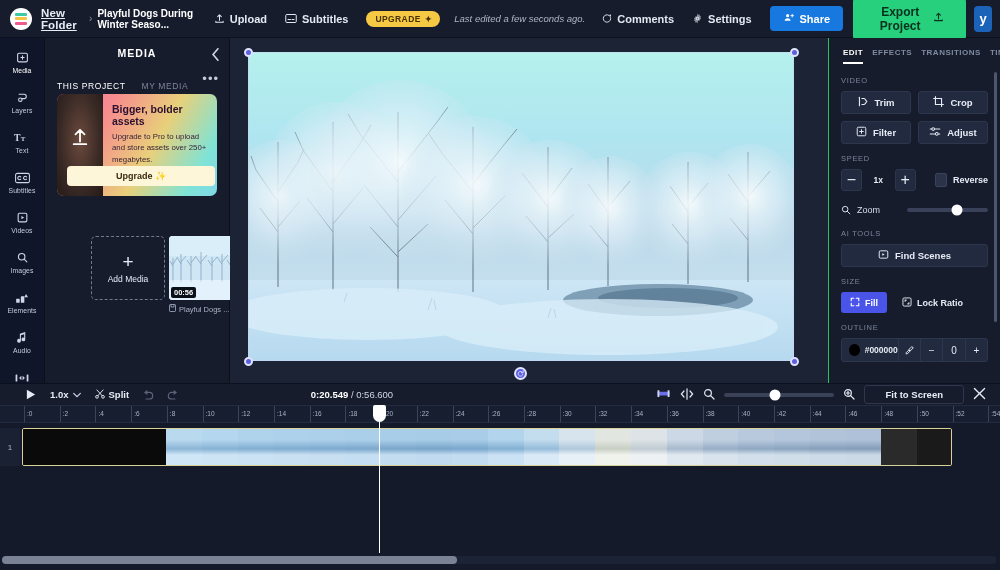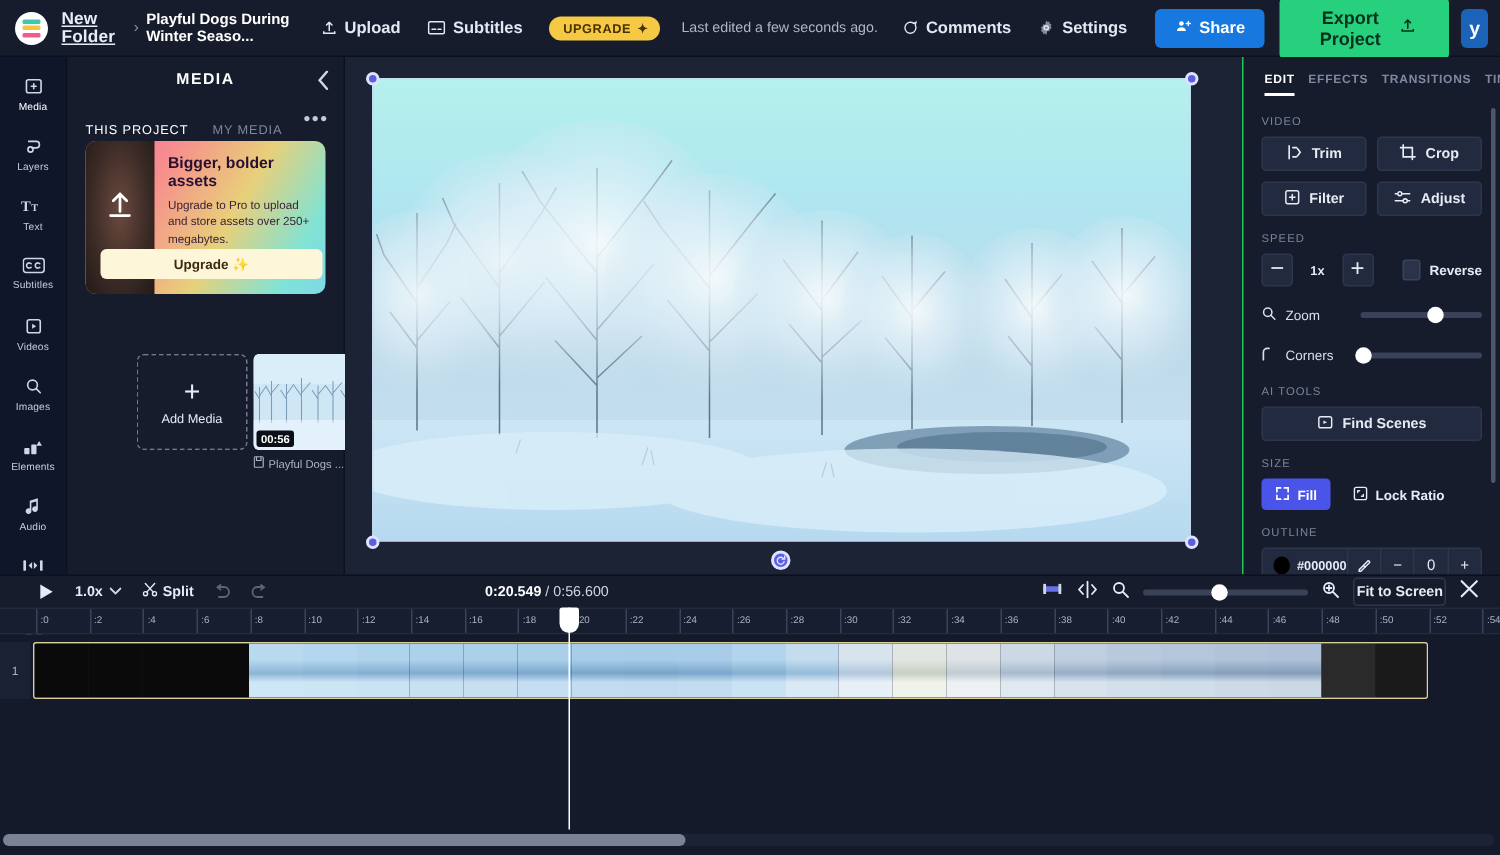--- a/index.html
+++ b/index.html
@@ -39,21 +39,21 @@
     display: flex; align-items: center; gap: 5px;
     font-size: 11px; color: #e3e8f2; font-weight: 700;
     margin-right: 18px; cursor: pointer;
   }
   .tb-item svg { display:block; }
   .upgrade-pill {
     background: #f6c945; color: #473200; font-size: 8.5px; font-weight: 700;
     letter-spacing: .4px; padding: 3px 8px 3px 9px; border-radius: 9px;
     margin-right: 14px; display:flex; align-items:center; gap:4px;
   }
-  .last-edited { font-size: 9.5px; color: #aeb6c7; margin-right: 16px; white-space:nowrap;}
+  .last-edited { font-size: 9.5px; color: #aeb6c7; margin-right: 16px; white-space:nowrap;font-style:italic;}
   .btn-share {
     background: #1778e0; color:#fff; font-size: 11px; font-weight: 700;
     padding: 6px 13px; border-radius: 4px; display:flex; align-items:center;
     gap:5px; margin-right: 10px; cursor:pointer; border:none;
   }
   .btn-export {
     background: #26d07c; color:#08301d; font-size: 12px; font-weight: 700;
     padding: 7px 22px; border-radius: 4px; display:flex; align-items:center;
     gap:8px; margin-right: 8px; cursor:pointer; border:none;
   }
@@ -219,21 +219,21 @@
   }
   .tbtn{ display:flex; align-items:center; gap:4px; color:#e6ebf5; cursor:pointer; }
   .speed-sel{ display:flex; align-items:center; gap:4px; font-size:9.5px; font-weight:700; color:#e6ebf5; margin-left:14px; cursor:pointer;}
   .split-btn{ display:flex; align-items:center; gap:4px; font-size:9.5px; font-weight:700; color:#e6ebf5; margin-left:14px; cursor:pointer;}
   .undo, .redo{ margin-left:13px; color:#5b6479; cursor:pointer;}
   .time-read{ font-size:9.5px; color:#cfd7e6; margin-left:auto; }
   .time-read b{ color:#fff; font-weight:700;}
   .tl-right{ display:flex; align-items:center; gap:9px; margin-left:auto; }
   .zoom-slider{ position:relative; width:110px; height:4px; background:#3a4258; border-radius:3px; cursor:pointer;}
   .zoom-slider .knob{ position:absolute; top:50%; transform:translate(-50%,-50%); width:11px; height:11px; border-radius:50%; background:#fff;}
-  .fit-btn{ font-size:9.5px; font-weight:700; color:#e6ebf5; border:1px solid #2e374c; border-radius:3px; padding:3px 1px; cursor:pointer;}
+  .fit-btn{ font-size:9.5px; font-weight:700; color:#e6ebf5; border:1px solid #2e374c; border-radius:3px; padding:3px 20px; cursor:pointer;}
 
   
   .ruler{
     position:absolute; top:405px; left:0; width:1000px; height:18px;
     background:#171e2f; border-top:1px solid #222b3f; border-bottom:1px solid #222b3f;
   }
   .tick{ position:absolute; top:0; height:100%; border-left:1px solid #39435c; }
   .tick span{ font-size:6.5px; color:#aab3c6; padding-left:2px; line-height:16px; display:block;}
 
   
@@ -660,31 +660,20 @@
               <circle cx="7.5" cy="7.5" r="5"></circle>
               <path d="M11.5 11.5L16 16" stroke-linecap="round"></path>
             </svg>
         </span>
         <span class="sl-label">Zoom</span>
         <div class="slider">
           <div class="knob" id="zoomKnob" style="left: 62%;"></div>
         </div>
       </div>
 
-      <div class="row" style="margin-top:9px">
-        <span>
-          <svg width="10" height="10" viewBox="0 0 16 16" fill="none" stroke="#d7deec" stroke-width="1.8" stroke-linecap="round">
-              <path d="M2 14V6a4 4 0 0 1 4-4h2"></path>
-            </svg>
-        </span>
-        <span class="sl-label">Corners</span>
-        <div class="slider">
-          <div class="knob" id="cornKnob" style="left: 2%;"></div>
-        </div>
-      </div>
 
       <div class="sec-label">AI TOOLS</div>
       <div class="wide-btn">
         <span>
           <svg width="11" height="11" viewBox="0 0 18 18" fill="none" stroke="#e6ebf5" stroke-width="1.6">
               <rect x="2" y="3" width="14" height="12" rx="2"></rect>
               <path d="M7 7l4 2-4 2z" fill="#e6ebf5" stroke="none"></path>
             </svg>
         </span>
         <span>Find Scenes</span>

